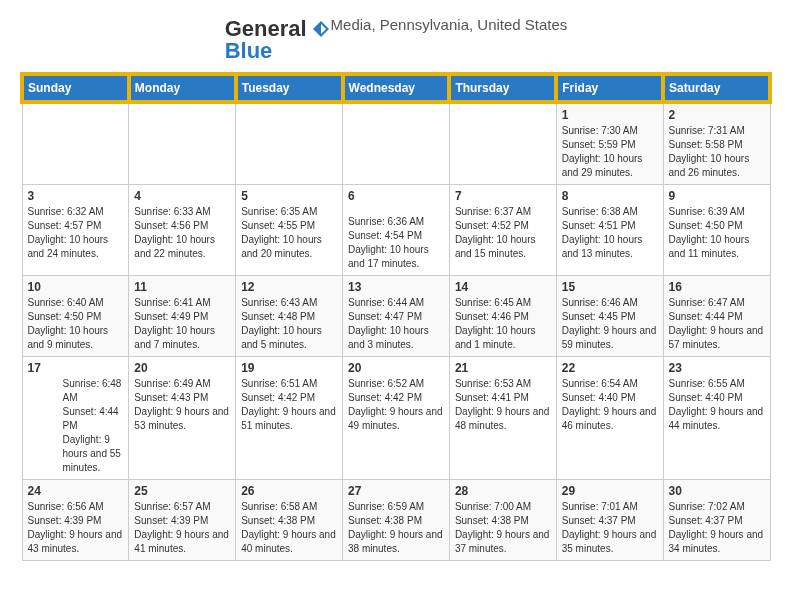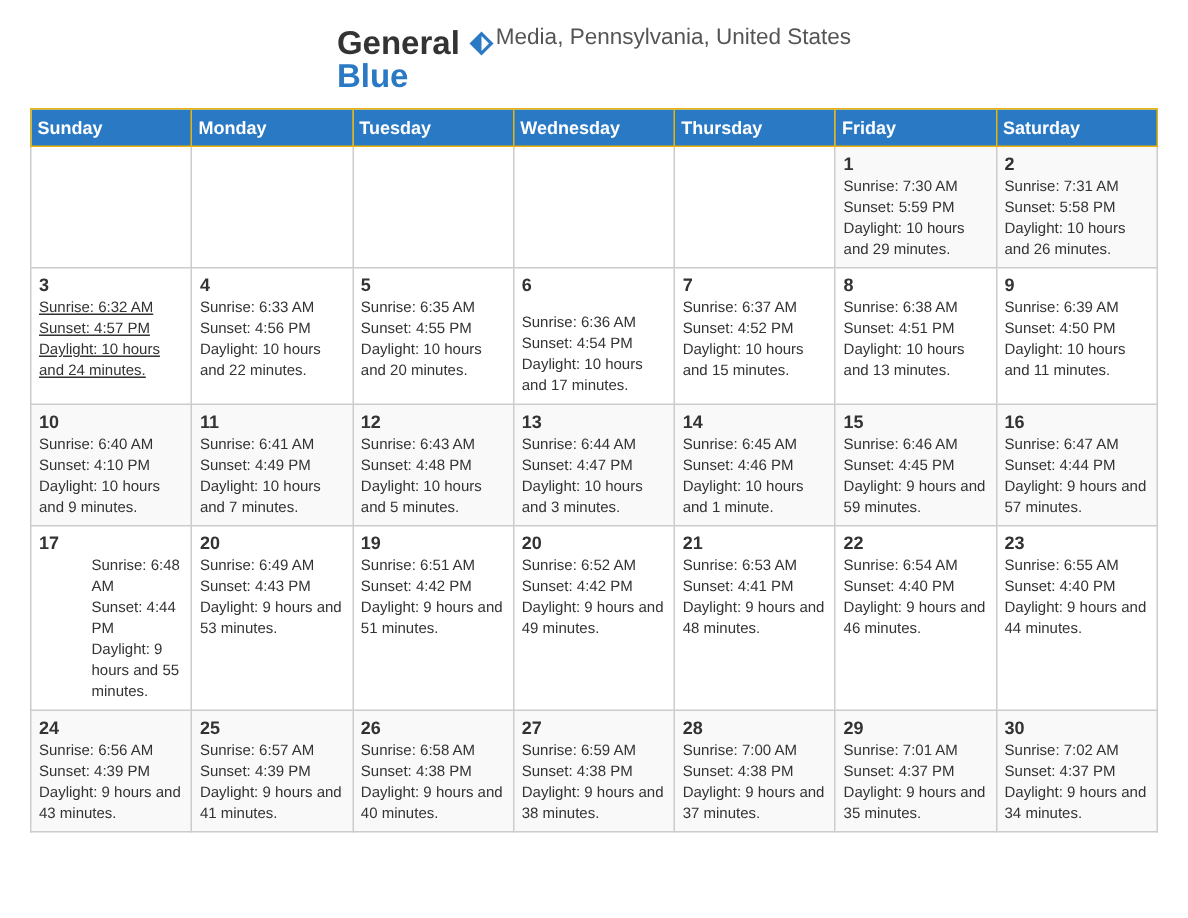--- a/index.html
+++ b/index.html
@@ -39,21 +39,21 @@
       border-collapse: collapse;
       table-layout: fixed;
     }
     thead th {
       background-color: #2a79c4;
       color: #fff;
       font-size: 12px;
       font-weight: bold;
       padding: 5px 4px;
       text-align: left;
-      border: 1px solid #eab308;
+      border: 4px solid #eab308;
     }
     tbody td {
       border: 1px solid #ccc;
       vertical-align: top;
       padding: 4px 5px;
       font-size: 10.5px;
       color: #333;
       height: 80px;
       background: #fff;
     }
@@ -122,21 +122,21 @@
         <td>
           <span class="day-number">2</span>
           <div class="cell-info" style="white-space: pre-line;">Sunrise: 7:31 AM
 Sunset: 5:58 PM
 Daylight: 10 hours and 26 minutes.</div>
         </td>
       </tr>
       <tr>
         <td>
           <span class="day-number">3</span>
-          <div class="cell-info" style="white-space: pre-line; text-decoration: underline;">Sunrise: 6:32 AM
+          <div class="cell-info" style="white-space: pre-line;">Sunrise: 6:32 AM
 Sunset: 4:57 PM
 Daylight: 10 hours and 24 minutes.</div>
         </td>
         <td>
           <span class="day-number">4</span>
           <div class="cell-info" style="white-space: pre-line;">Sunrise: 6:33 AM
 Sunset: 4:56 PM
 Daylight: 10 hours and 22 minutes.</div>
         </td>
         <td>
@@ -167,21 +167,21 @@
           <span class="day-number">9</span>
           <div class="cell-info" style="white-space: pre-line;">Sunrise: 6:39 AM
 Sunset: 4:50 PM
 Daylight: 10 hours and 11 minutes.</div>
         </td>
       </tr>
       <tr>
         <td>
           <span class="day-number">10</span>
           <div class="cell-info" style="white-space: pre-line;">Sunrise: 6:40 AM
-Sunset: 4:10 PM
+Sunset: 4:50 PM
 Daylight: 10 hours and 9 minutes.</div>
         </td>
         <td>
           <span class="day-number">11</span>
           <div class="cell-info" style="white-space: pre-line;">Sunrise: 6:41 AM
 Sunset: 4:49 PM
 Daylight: 10 hours and 7 minutes.</div>
         </td>
         <td>
           <span class="day-number">12</span>

